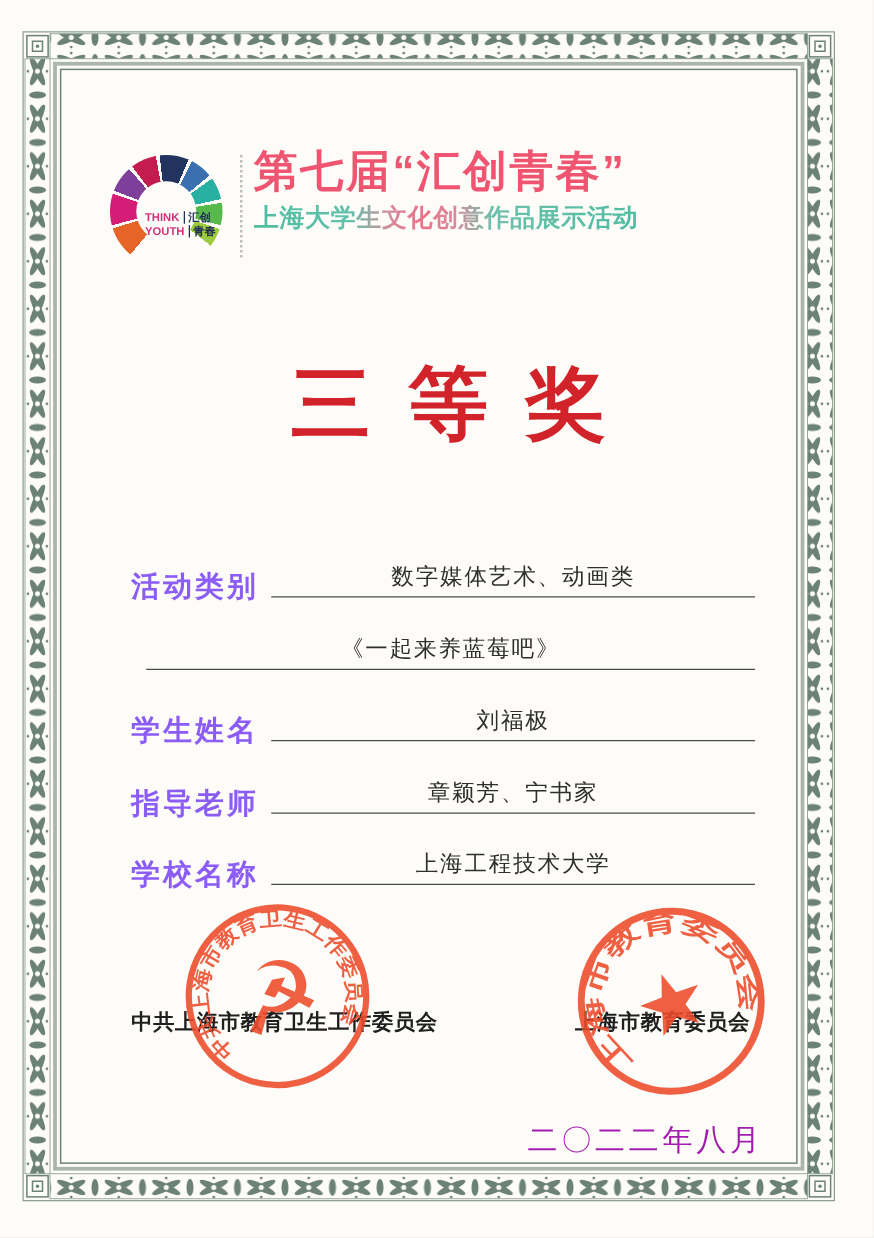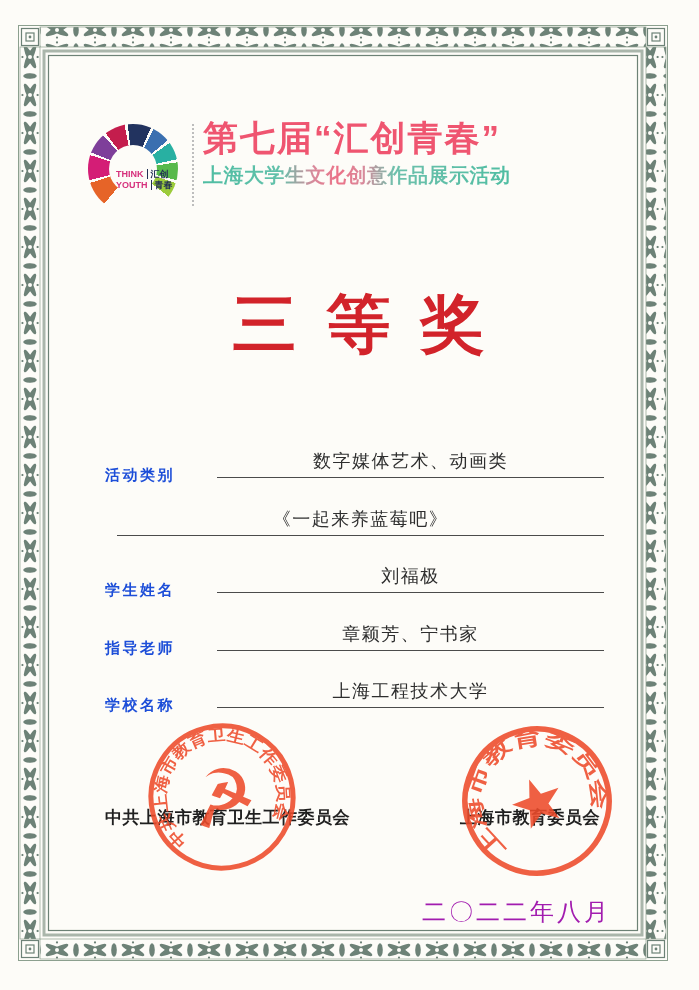--- a/index.html
+++ b/index.html
@@ -58,21 +58,21 @@
     font-size:64px; font-weight:900; color:#d2232a;
     letter-spacing:30px; padding-left:48px; line-height:80px;
   }
 
   
   .field-row{
     position:absolute; left:105px; width:499px; height:34px;
     display:flex; align-items:flex-end;
   }
   .field-label{
-    flex:0 0 auto; width:100px; font-size:15px; font-weight:800; color:#1d4ed8;
+    flex:0 0 auto; width:100px; font-size:23px; font-weight:800; color:#8b5cf6;
     letter-spacing:2.5px; transform:translateY(7px); white-space:nowrap;
   }
   .field-line{
     flex:1; margin-left:12px; border-bottom:1.6px solid #4b4b4b;
     text-align:center; font-size:18px; color:#2e2e2e; letter-spacing:1.5px;
     padding-bottom:4px; white-space:nowrap;
   }
 
   
   .issuer-name{

